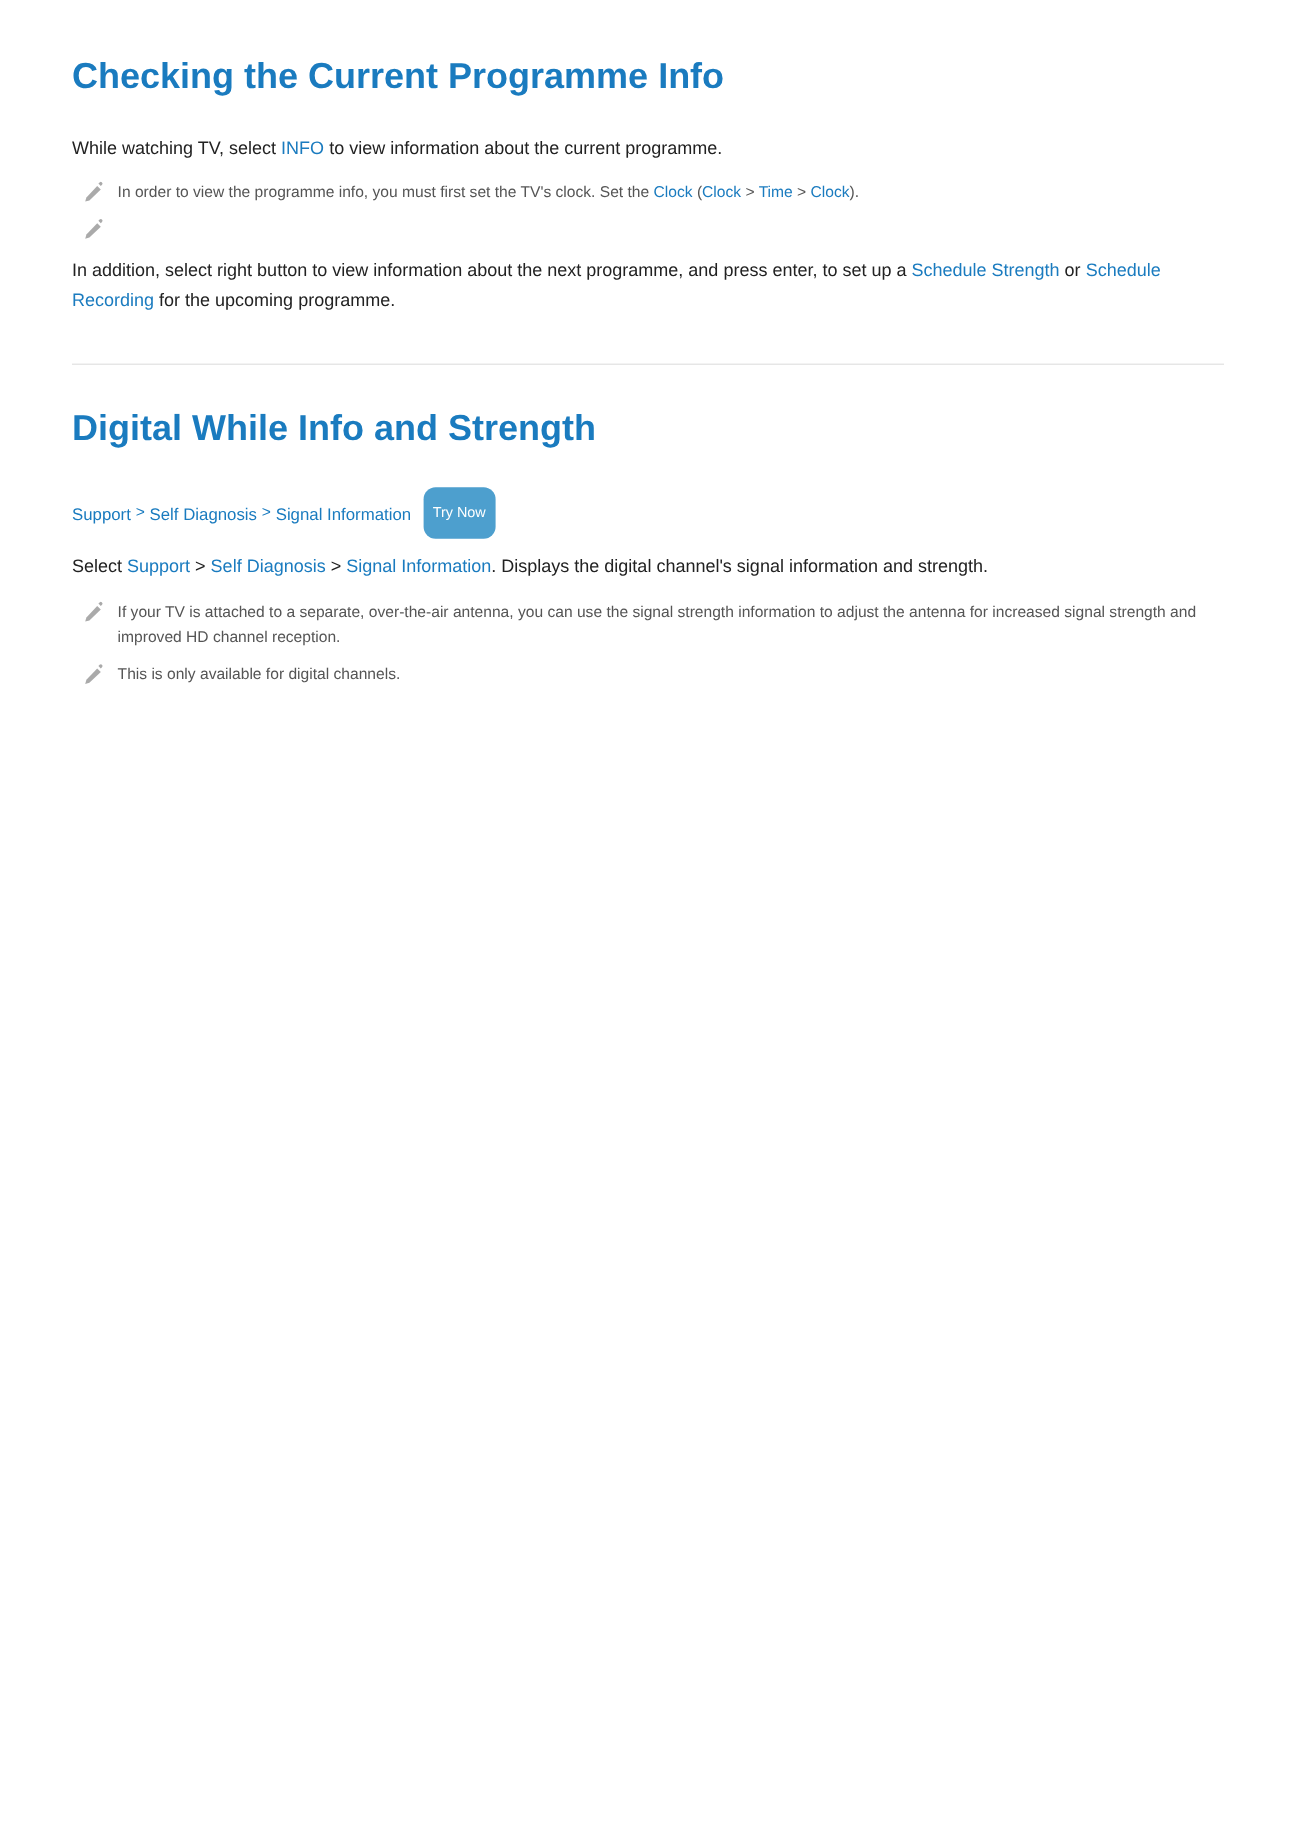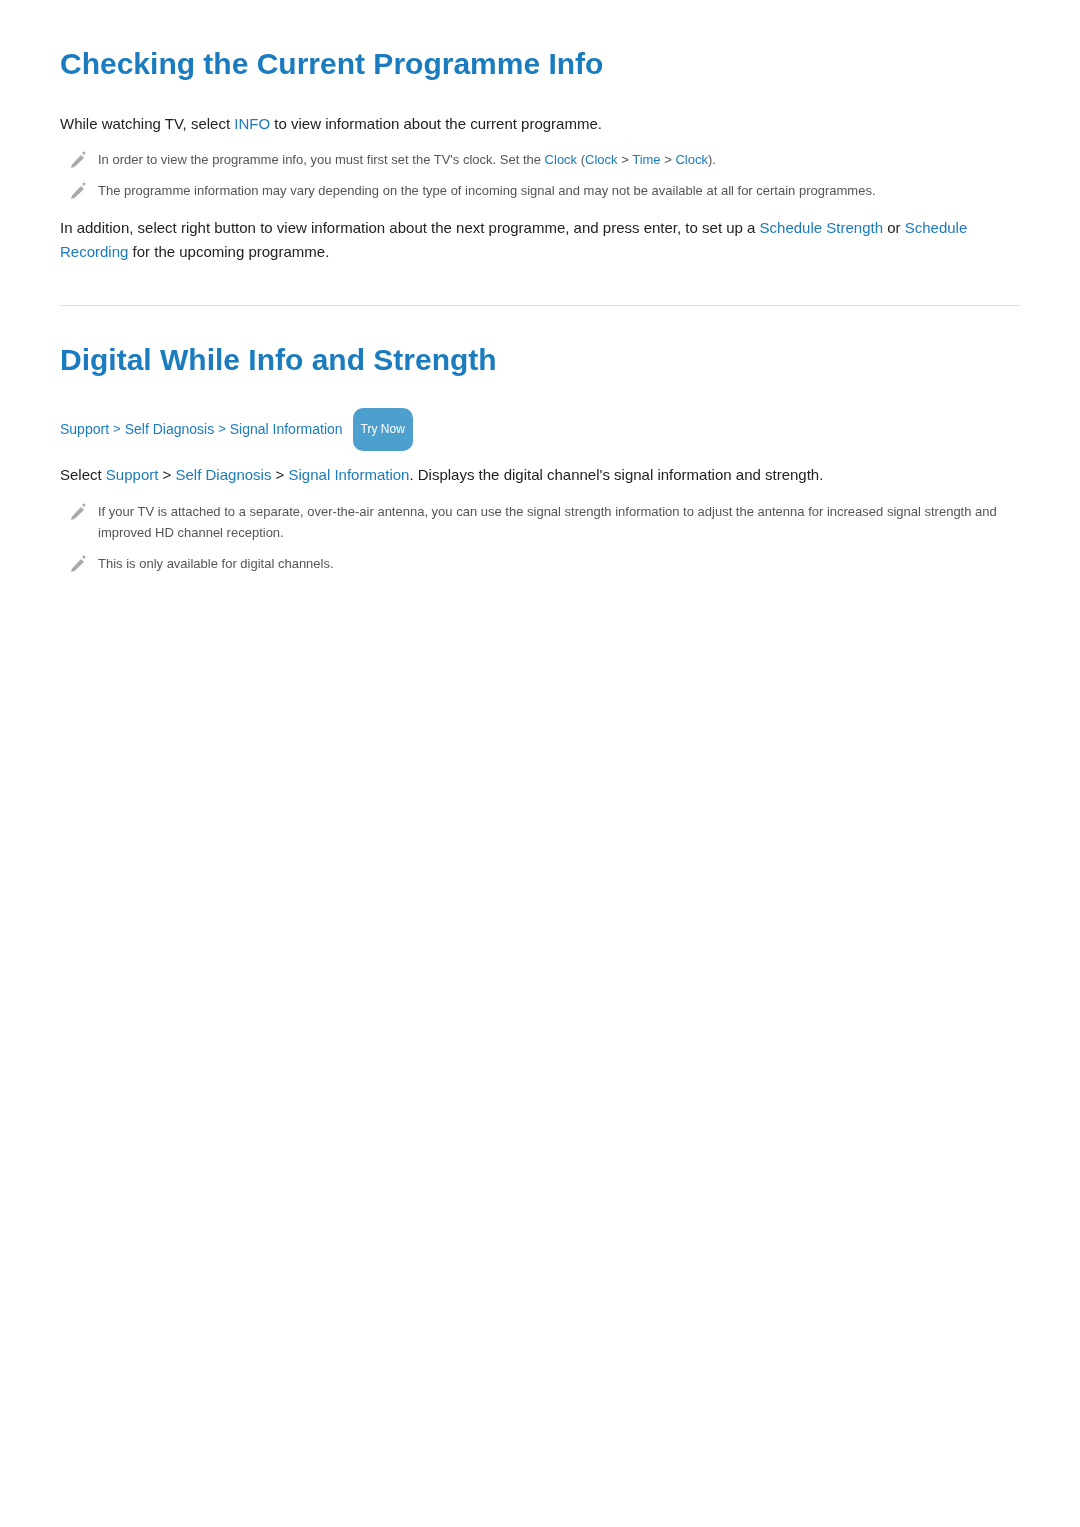--- a/index.html
+++ b/index.html
@@ -132,21 +132,20 @@
         In order to view the programme info, you must first set the TV's clock. Set the <a class="link-blue">Clock</a> (<a class="link-blue">Clock</a> &gt; <a class="link-blue">Time</a> &gt; <a class="link-blue">Clock</a>).
       </span>
     </li>
     <li>
       <span class="note-icon">
         <svg viewBox="0 0 18 18" fill="none" xmlns="http://www.w3.org/2000/svg">
           <path d="M2 13.5L1 17l3.5-1L14 7 11 4 2 13.5z" fill="#aaa"></path>
           <path d="M14 4l1-1a1.414 1.414 0 00-2-2l-1 1 2 2z" fill="#aaa"></path>
         </svg>
       </span>
-      <span>The programme information may vary depending on the type of incoming signal and may not be available at all for certain programmes.</span>
     </li>
   </ul>
 
   <p class="body-text">
     In addition, select right button to view information about the next programme, and press enter, to set up a <a class="link-blue">Schedule Strength</a> or <a class="link-blue">Schedule Recording</a> for the upcoming programme.
   </p>
 </div>
 
 <hr class="divider">
 

